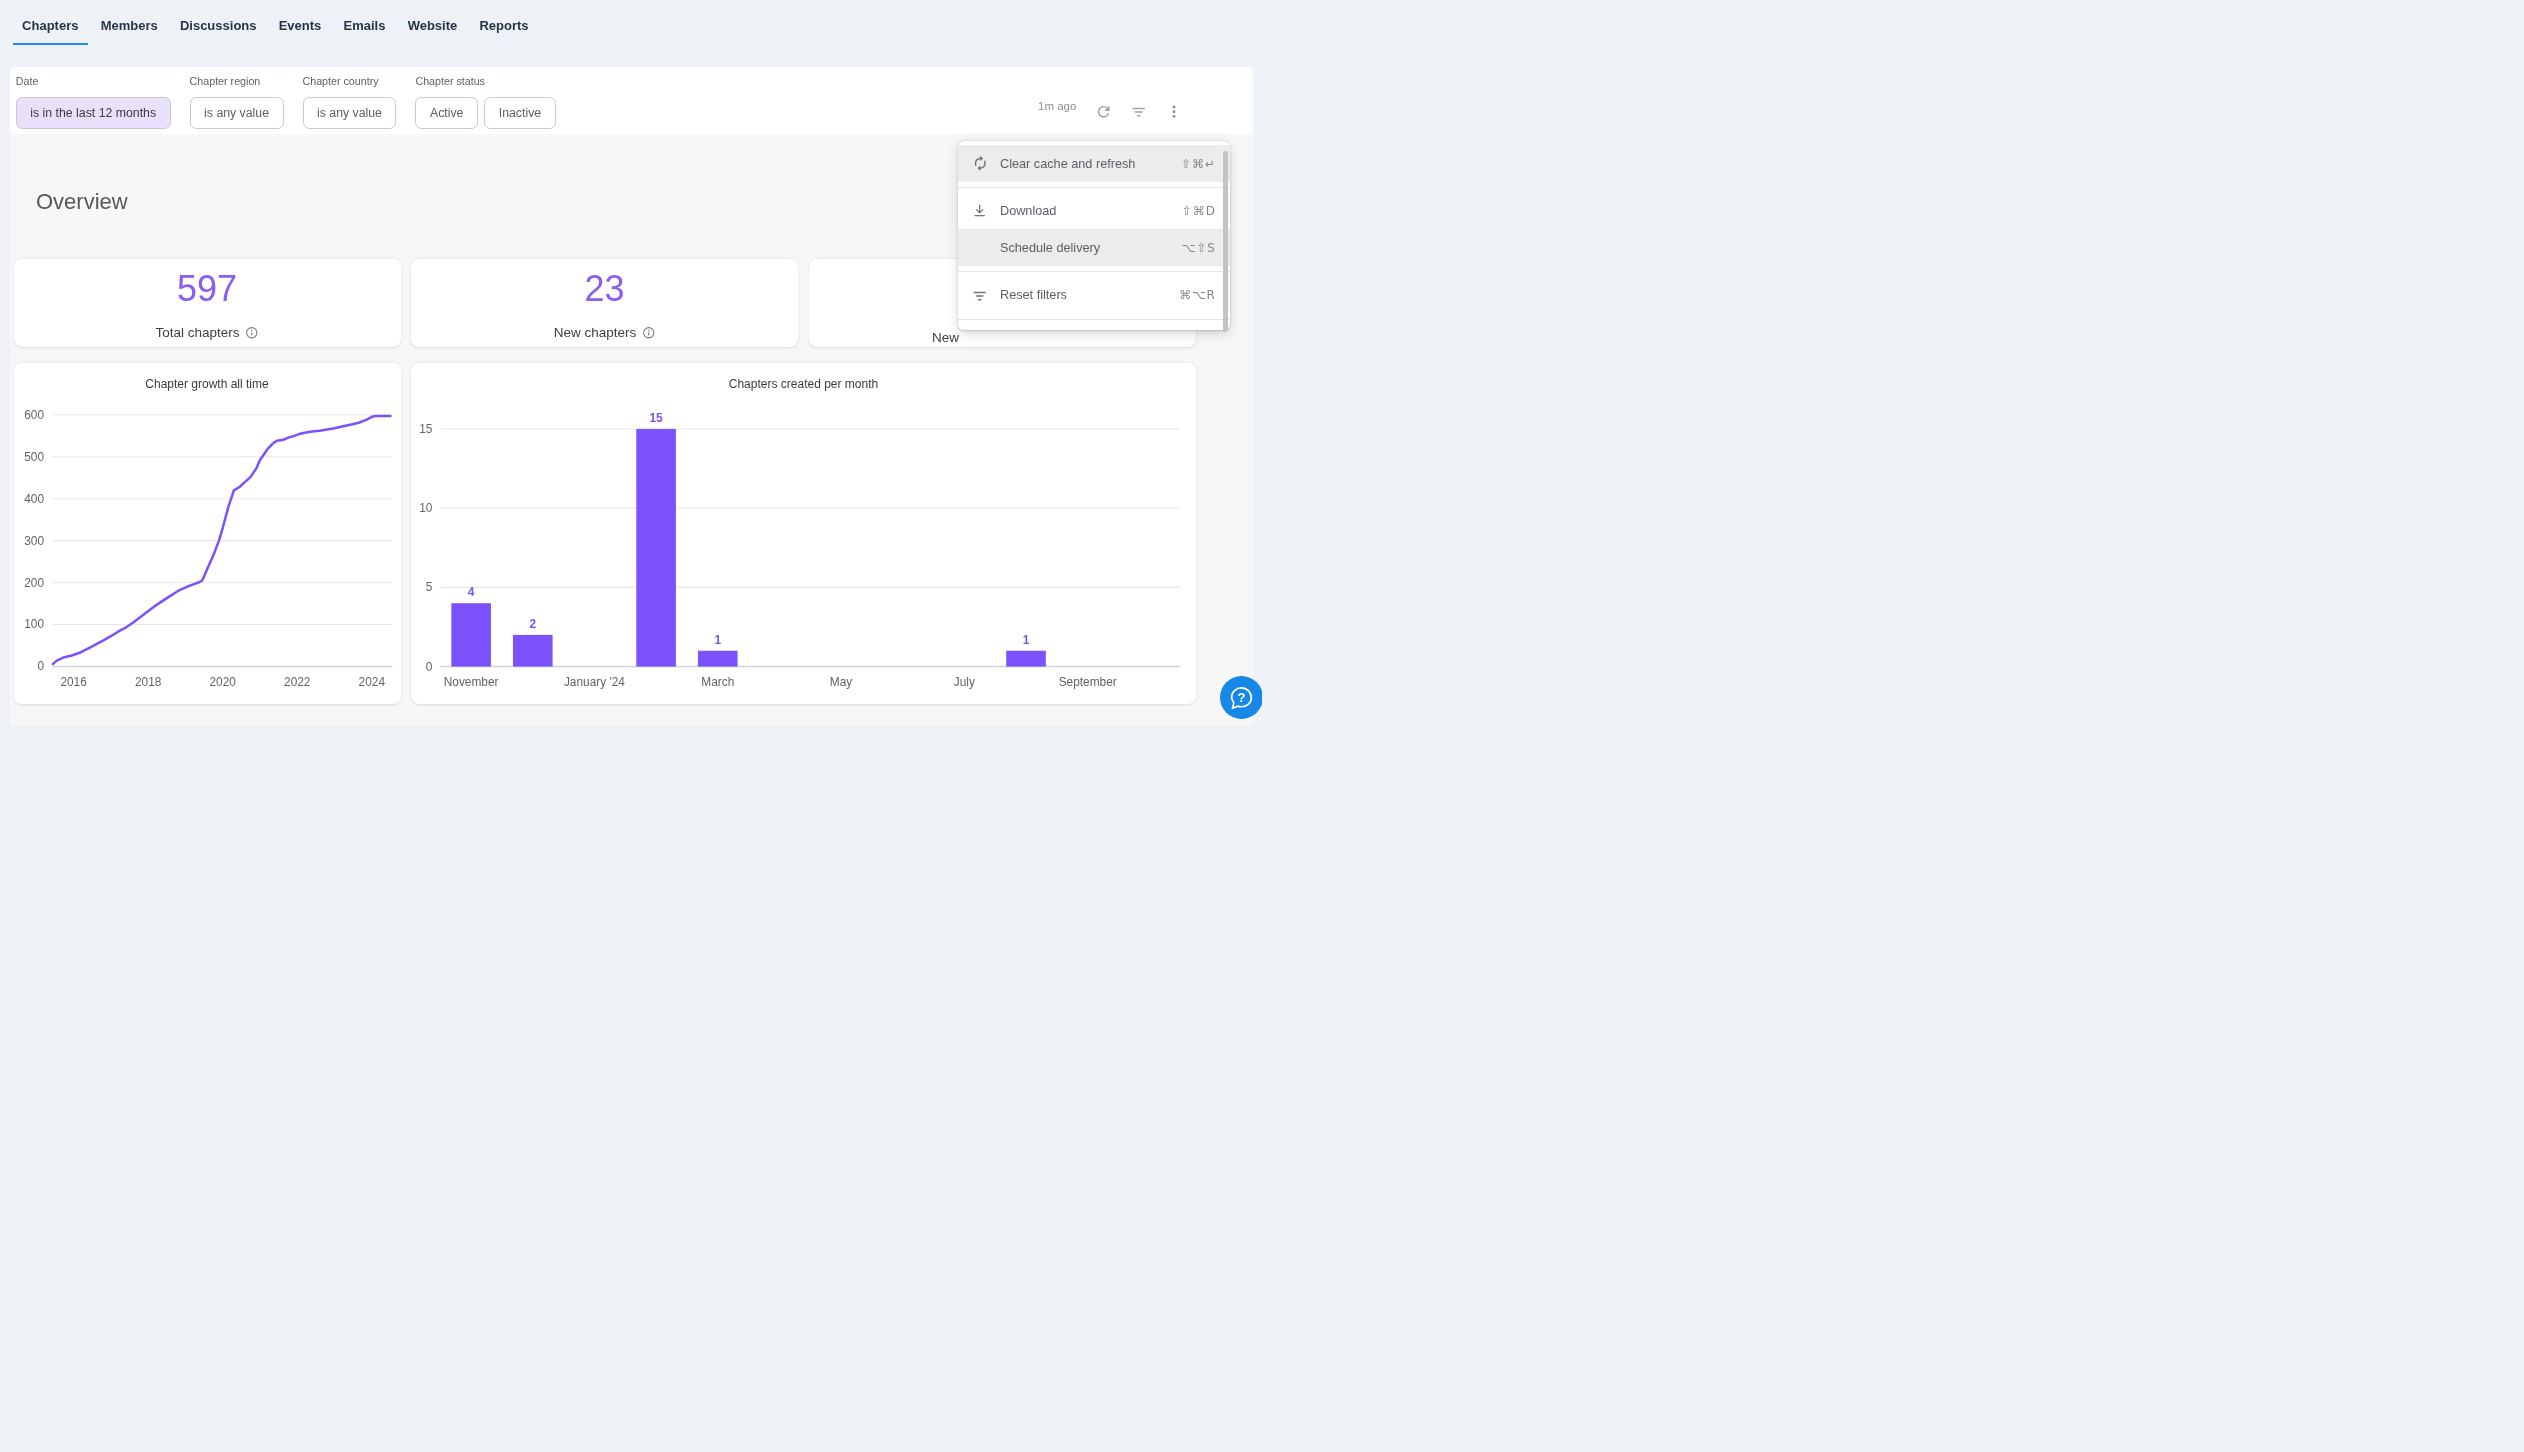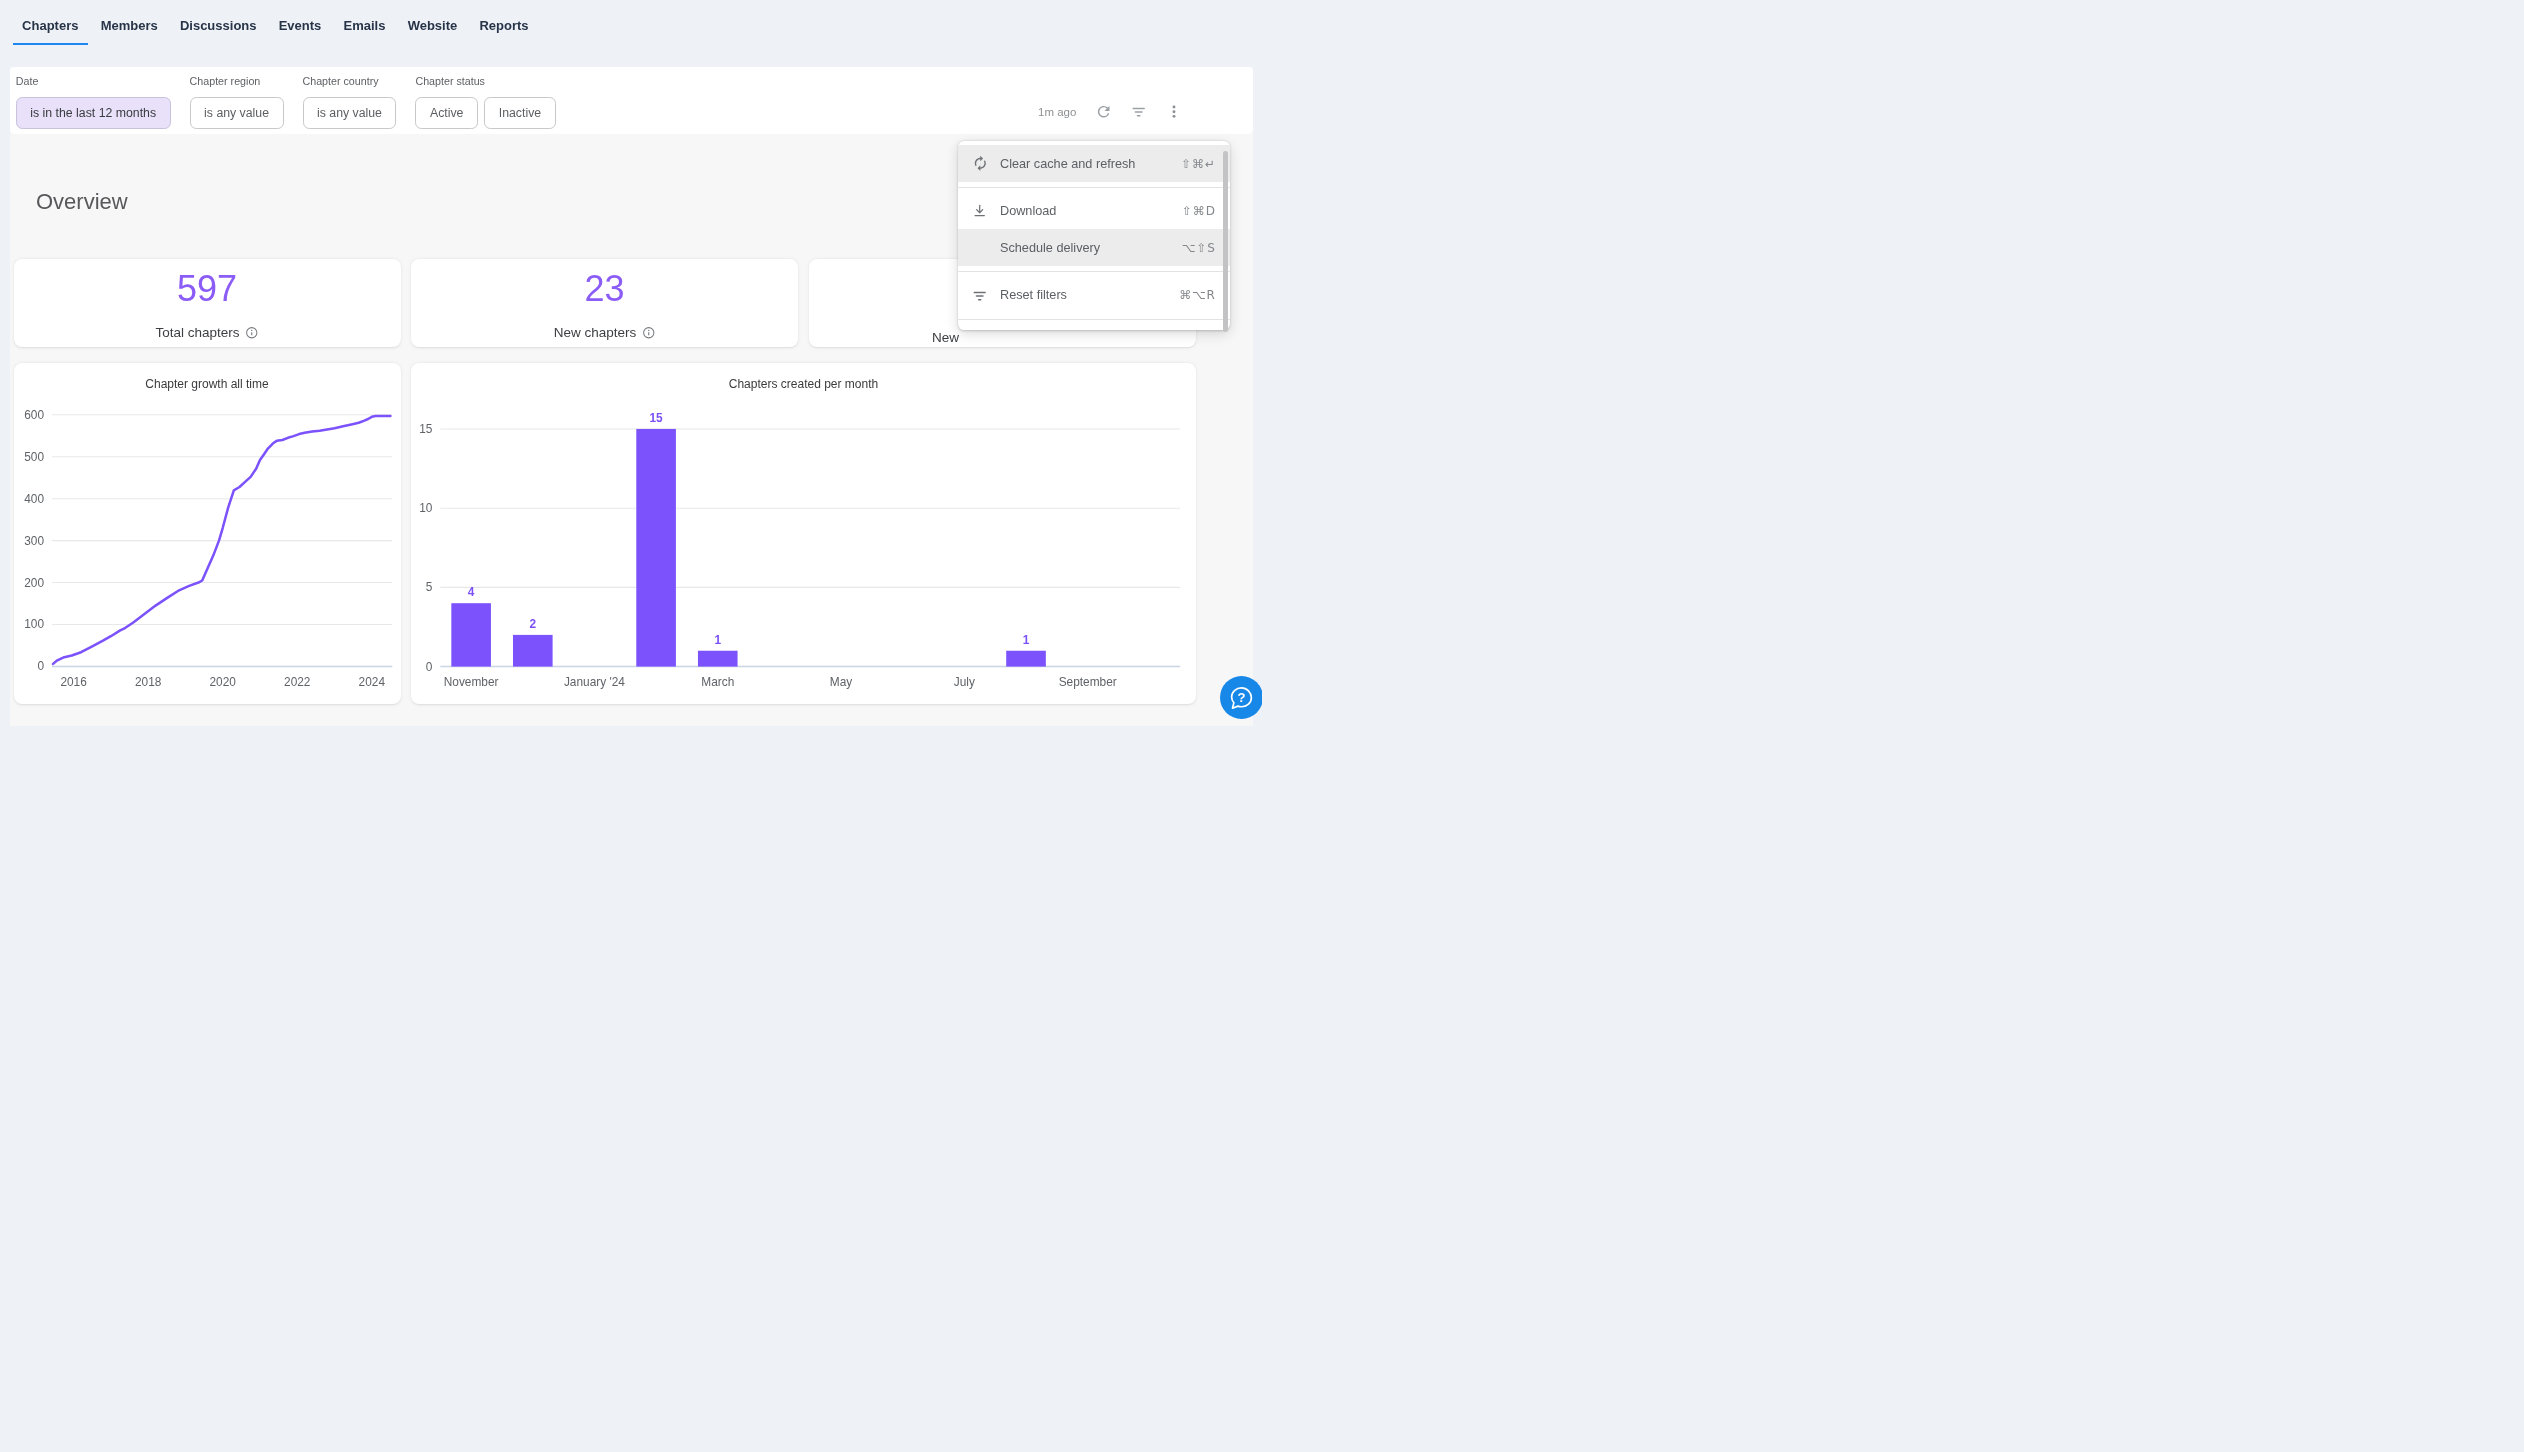--- a/index.html
+++ b/index.html
@@ -19,21 +19,21 @@
                 border-radius:4.8px;box-sizing:border-box;padding:8px 0 0 6.3px;display:flex;}
   .filter-group{margin-right:19px;display:flex;flex-direction:column;}
   .filter-label{font-size:10.7px;color:#5e6165;height:13.5px;margin-bottom:8.7px;}
   .pill-row{display:flex;gap:6.3px;}
   .pill{height:32px;border-radius:6.3px;display:flex;align-items:center;justify-content:center;
         padding:0 13.5px;font-size:12.3px;box-sizing:border-box;cursor:pointer;white-space:nowrap;}
   .pill.plain{background:#fff;border:0.8px solid #c9c9cb;color:#5c5f62;}
   .pill.selected{background:#e8e1f9;border:0.8px solid #c9c2dd;color:#3a3b40;}
 
   
-  .dash-toolbar{position:absolute;left:1038px;top:100px;display:flex;align-items:center;gap:11px;}
+  .dash-toolbar{position:absolute;left:1038px;top:100px;display:flex;align-items:flex-start;gap:11px;}
   .last-refreshed{font-size:11.5px;color:#8e9093;margin-right:4.8px;}
   .tool-btn{width:24px;height:24px;display:flex;align-items:center;justify-content:center;cursor:pointer;}
 
   
   .overview-title{position:absolute;left:28px;top:181px;font-size:22px;color:#58585b;font-weight:400;margin:8px;}
 
   
   .card{position:absolute;background:#fff;border-radius:8px;
         box-shadow:0 0.8px 1.6px rgba(0,0,0,.07),0 0.8px 4px rgba(0,0,0,.05);}
   .kpi{top:259px;height:88px;width:387px;display:flex;flex-direction:column;align-items:center;

